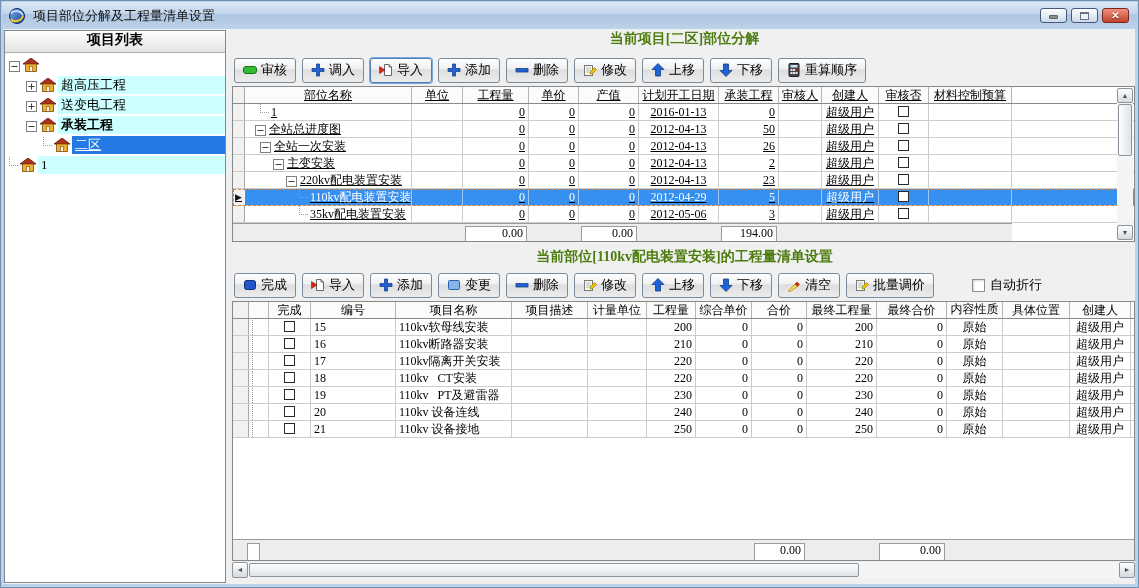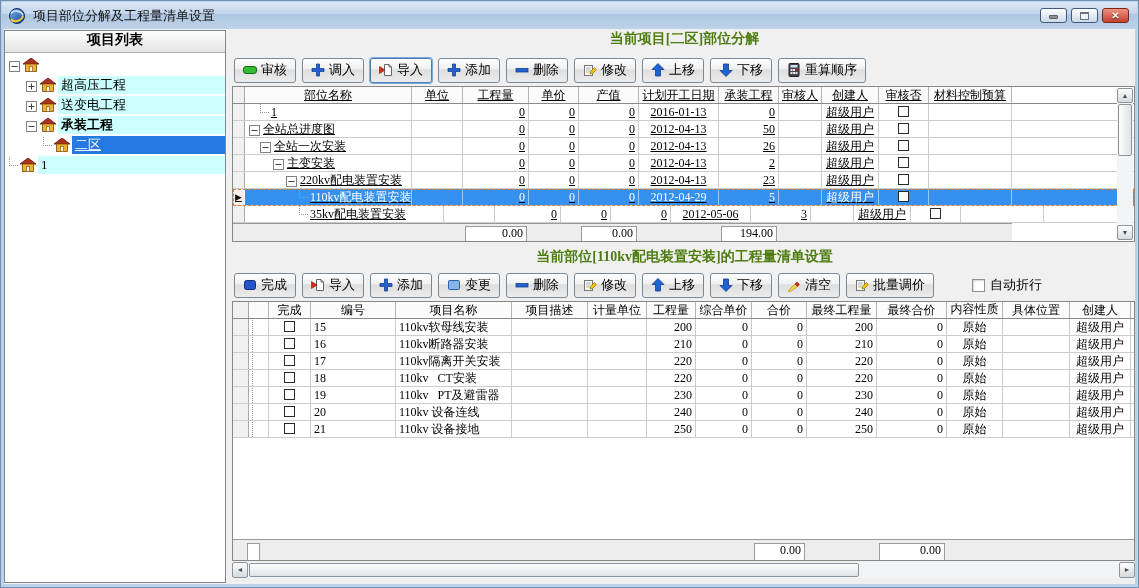--- a/index.html
+++ b/index.html
@@ -272,21 +272,21 @@
               <span class="gc num" style="width: 60px;">0</span>
               <span class="gc ctr" style="width: 80px;">2016-01-13</span>
               <span class="gc num" style="width: 60px;">0</span>
               <span class="gc" style="width: 43px;"></span>
               <span class="gc ctr" style="width: 57px;">超级用户</span>
               <span class="gc ctr" style="width: 50px;"><span class="cb"></span></span>
               <span class="gc" style="width: 83px;"></span>
             </div>
             <div class="grow">
               <span class="gc selcol" style="width: 12px;"></span>
-              <span class="gc treecell" style="width: 167px; padding-left: 4px;"><span class="exp"><svg width="11" height="11">
+              <span class="gc treecell" style="width: 167px; padding-left: 10px;"><span class="exp"><svg width="11" height="11">
                     <rect x="0.5" y="0.5" width="10" height="10" fill="#fff" stroke="#808080"></rect>
                     <line x1="2.5" y1="5.5" x2="8.5" y2="5.5" stroke="#404040"></line>
                   </svg></span><span>全站总进度图</span></span>
               <span class="gc" style="width: 51px;"></span>
               <span class="gc num" style="width: 66px;">0</span>
               <span class="gc num" style="width: 50px;">0</span>
               <span class="gc num" style="width: 60px;">0</span>
               <span class="gc ctr" style="width: 80px;">2012-04-13</span>
               <span class="gc num" style="width: 60px;">50</span>
               <span class="gc" style="width: 43px;"></span>
@@ -354,21 +354,21 @@
               <span class="gc num" style="width: 60px;">0</span>
               <span class="gc ctr" style="width: 80px;">2012-04-29</span>
               <span class="gc num" style="width: 60px;">5</span>
               <span class="gc" style="width: 43px;"></span>
               <span class="gc ctr" style="width: 57px;">超级用户</span>
               <span class="gc ctr" style="width: 50px;"><span class="cb"></span></span>
               <span class="gc" style="width: 83px;"></span>
             </div>
             <div class="grow">
               <span class="gc selcol" style="width: 12px;"></span>
-              <span class="gc treecell" style="width: 199px; padding-left: 54px;"><span class="stub"></span><span>35kv配电装置安装</span></span>
+              <span class="gc treecell" style="width: 167px; padding-left: 54px;"><span class="stub"></span><span>35kv配电装置安装</span></span>
               <span class="gc" style="width: 51px;"></span>
               <span class="gc num" style="width: 66px;">0</span>
               <span class="gc num" style="width: 50px;">0</span>
               <span class="gc num" style="width: 60px;">0</span>
               <span class="gc ctr" style="width: 80px;">2012-05-06</span>
               <span class="gc num" style="width: 60px;">3</span>
               <span class="gc" style="width: 43px;"></span>
               <span class="gc ctr" style="width: 57px;">超级用户</span>
               <span class="gc ctr" style="width: 50px;"><span class="cb"></span></span>
               <span class="gc" style="width: 83px;"></span>

